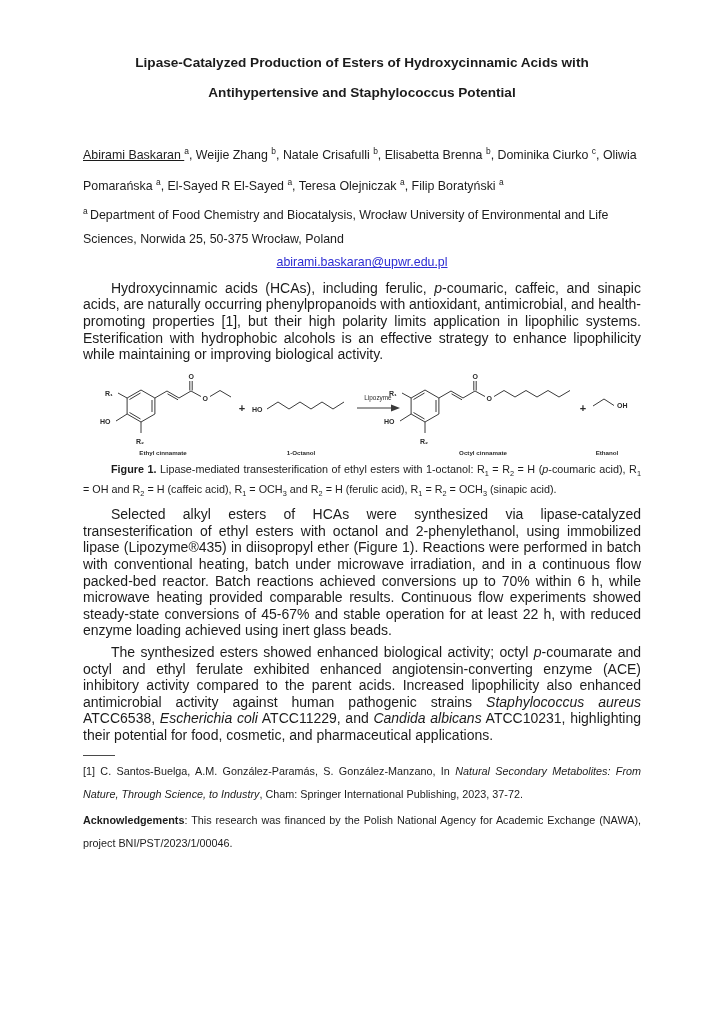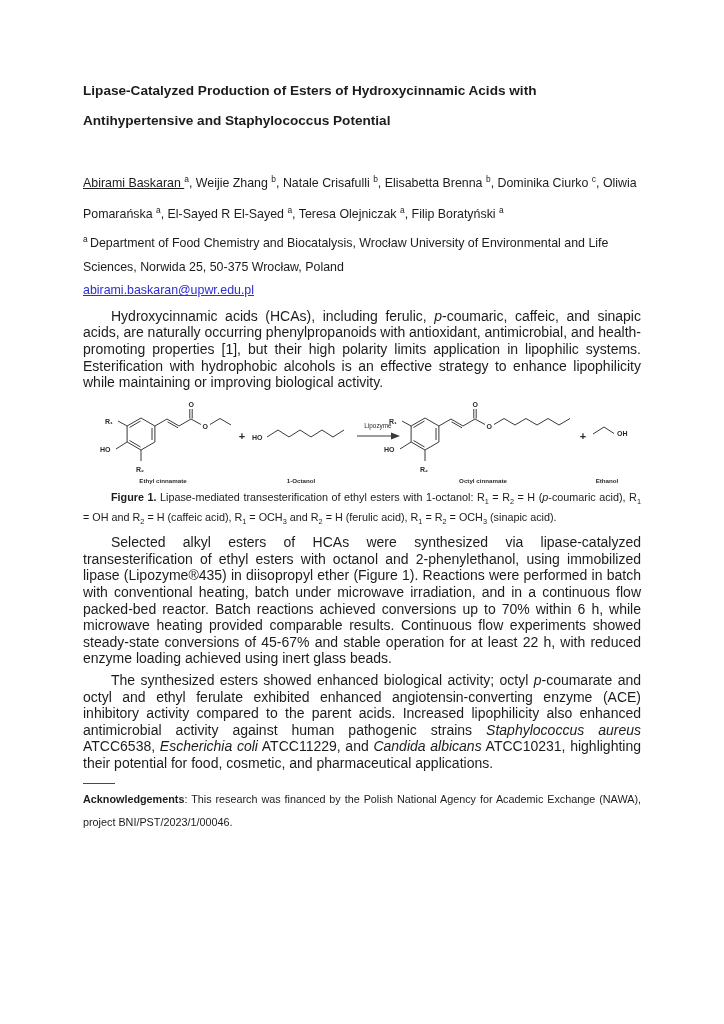--- a/index.html
+++ b/index.html
@@ -3,24 +3,24 @@
 <meta charset="utf-8">
 <style>
   :root { --ink:#1c1c1c; --link:#2d2dd2; --paper:#ffffff; }
   * { margin:0; padding:0; box-sizing:border-box; }
   html,body { background:#fff; }
   body { font-family:"Liberation Sans","DejaVu Sans",sans-serif; color:var(--ink); }
   .page {
     position:relative; width:724px; height:1024px; background:var(--paper);
     padding:48px 83px 0 83px; overflow:hidden; margin:0 auto;
   }
-  .title { font-size:13.6px; font-weight:bold; text-align:left; line-height:30px; color:var(--ink);margin-top:28px; }
+  .title { font-size:13.6px; font-weight:bold; text-align:center; line-height:30px; color:var(--ink); }
   .authors { margin-top:30px; font-size:12.4px; line-height:27px; }
   .affil { font-size:12.4px; text-align:left; line-height:23.5px; }
-  .email-line { line-height:23.5px; font-size:12.4px; }
+  .email-line { text-align:center; line-height:23.5px; font-size:12.4px; }
   .email { color:var(--link); text-decoration:underline; cursor:pointer; }
   .body-par { font-size:14px; line-height:16.6px; text-align:justify; text-indent:28px; margin-top:5px; }
   .figure-wrap { margin-top:5px; width:558px; }
   .figure-wrap svg { display:block; width:558px; height:92px; }
   .scheme-line { stroke:#3a3a3a; stroke-width:1; fill:none; }
   .scheme-atom { font-size:7px; fill:#2a2a2a; font-weight:bold; }
   .scheme-plus { font-size:11px; fill:#2a2a2a; font-weight:bold; }
   .scheme-small { font-size:6.4px; fill:#2a2a2a; }
   .scheme-label { font-size:6.2px; fill:#2a2a2a; font-weight:bold; }
   .caption { font-size:10.8px; line-height:15.5px; text-align:justify; text-indent:28px; margin-top:2px; }
@@ -114,15 +114,16 @@
       <text class="scheme-label" x="524" y="87" text-anchor="middle">Ethanol</text>
     </svg>
   </div>
 
   <p class="caption"><span style="font-weight: bold;">Figure 1.</span><span> Lipase-mediated transesterification of ethyl esters with 1-octanol: R</span><span style="font-size: 0.68em; vertical-align: sub;">1</span><span> = R</span><span style="font-size: 0.68em; vertical-align: sub;">2</span><span> = H (</span><span style="font-style: italic;">p</span><span>-coumaric acid), R</span><span style="font-size: 0.68em; vertical-align: sub;">1</span><span> = OH and R</span><span style="font-size: 0.68em; vertical-align: sub;">2</span><span> = H (caffeic acid), R</span><span style="font-size: 0.68em; vertical-align: sub;">1</span><span> = OCH</span><span style="font-size: 0.68em; vertical-align: sub;">3</span><span> and R</span><span style="font-size: 0.68em; vertical-align: sub;">2</span><span> = H (ferulic acid), R</span><span style="font-size: 0.68em; vertical-align: sub;">1</span><span> = R</span><span style="font-size: 0.68em; vertical-align: sub;">2</span><span> = OCH</span><span style="font-size: 0.68em; vertical-align: sub;">3</span><span> (sinapic acid).</span></p>
 
   <p class="body-par"><span>Selected alkyl esters of HCAs were synthesized via lipase-catalyzed transesterification of ethyl esters with octanol and 2-phenylethanol, using immobilized lipase (Lipozyme®435) in diisopropyl ether (Figure 1). Reactions were performed in batch with conventional heating, batch under microwave irradiation, and in a continuous flow packed-bed reactor. Batch reactions achieved conversions up to 70% within 6 h, while microwave heating provided comparable results. Continuous flow experiments showed steady-state conversions of 45-67% and stable operation for at least 22 h, with reduced enzyme loading achieved using inert glass beads.</span></p>
   <p class="body-par"><span>The synthesized esters showed enhanced biological activity; octyl </span><span style="font-style: italic;">p</span><span>-coumarate and octyl and ethyl ferulate exhibited enhanced angiotensin-converting enzyme (ACE) inhibitory activity compared to the parent acids. Increased lipophilicity also enhanced antimicrobial activity against human pathogenic strains </span><span style="font-style: italic;">Staphylococcus aureus</span><span> ATCC6538, </span><span style="font-style: italic;">Escherichia coli</span><span> ATCC11229, and </span><span style="font-style: italic;">Candida albicans</span><span> ATCC10231, highlighting their potential for food, cosmetic, and pharmaceutical applications.</span></p>
 
   <div class="footnote-rule"></div>
+  <p class="footnote"><span>[1] C. Santos-Buelga, A.M. González-Paramás, S. González-Manzano, In </span><span style="font-style: italic;">Natural Secondary Metabolites: From Nature, Through Science, to Industry</span><span>, Cham: Springer International Publishing, 2023, 37-72.</span></p>
   <p class="footnote"><span style="font-weight: bold; margin-top: 12px;">Acknowledgements</span><span>: This research was financed by the Polish National Agency for Academic Exchange (NAWA), project BNI/PST/2023/1/00046.</span></p>
 
 </div>
 
 </body></html>

